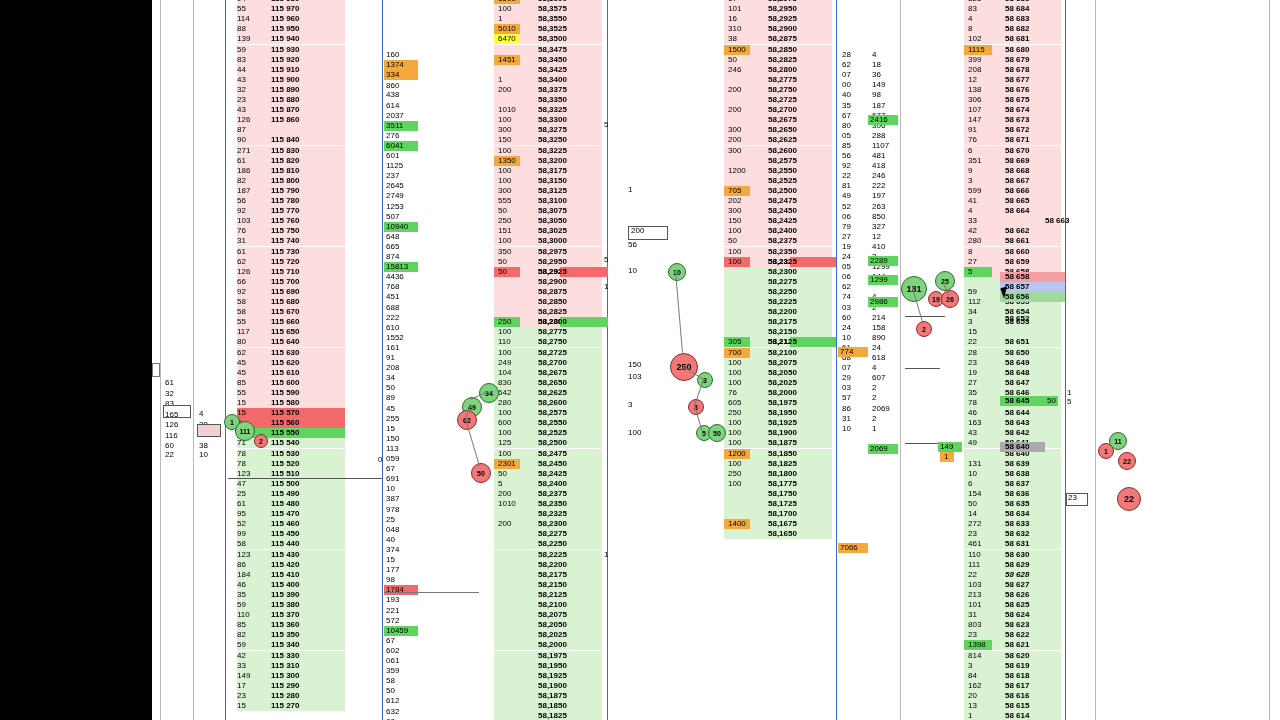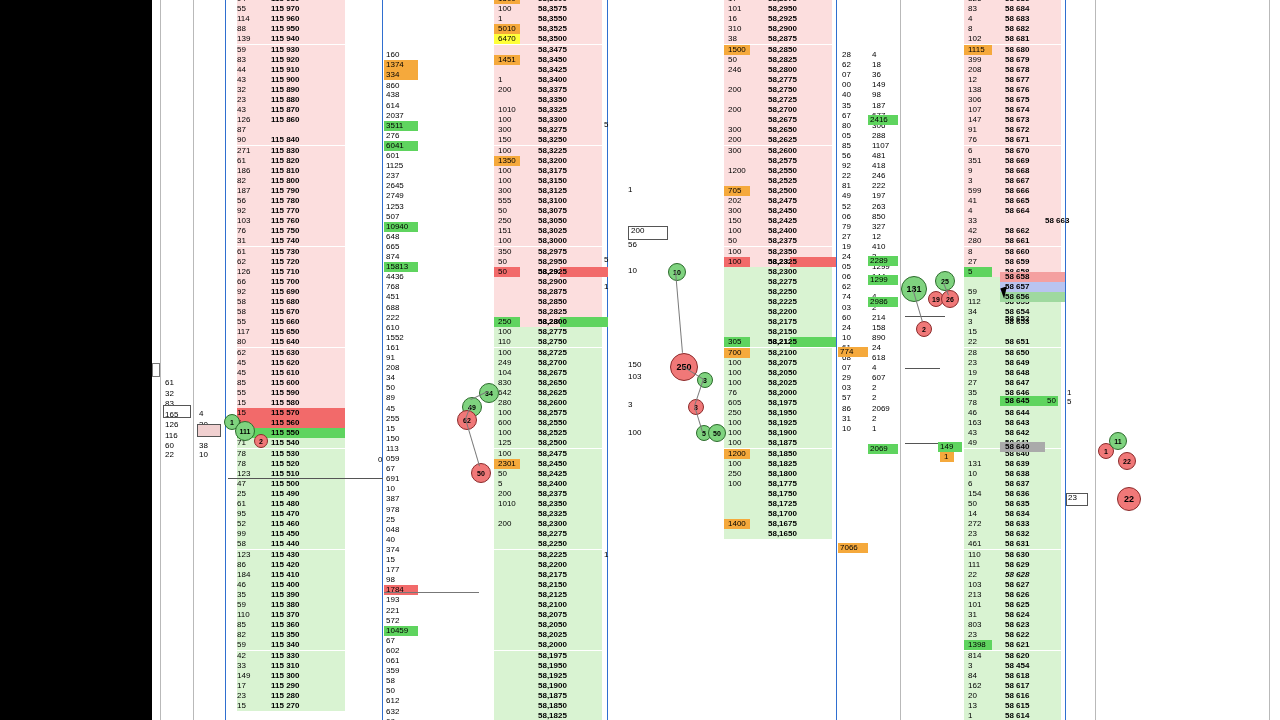--- a/index.html
+++ b/index.html
@@ -1168,21 +1168,21 @@
       <div class="cell qty" style="left:968px;top:630.3px;position:absolute;">23</div>
       <div class="cell price" style="left:1005px;top:630.3px;position:absolute;">58 622</div>
       <div style="position:absolute;left:964px;top:640.4px;width:97px;height:10px;background:#d9f3d2;"></div>
       <div class="cell qty" style="left:968px;top:640.4px;position:absolute;">1398</div>
       <div class="cell price" style="left:1005px;top:640.4px;position:absolute;">58 621</div>
       <div style="position:absolute;left:964px;top:650.5px;width:97px;height:10px;background:#d9f3d2;"></div>
       <div class="cell qty" style="left:968px;top:650.5px;position:absolute;">814</div>
       <div class="cell price" style="left:1005px;top:650.5px;position:absolute;">58 620</div>
       <div style="position:absolute;left:964px;top:660.6px;width:97px;height:10px;background:#d9f3d2;"></div>
       <div class="cell qty" style="left:968px;top:660.6px;position:absolute;">3</div>
-      <div class="cell price" style="left:1005px;top:660.6px;position:absolute;">58 454</div>
+      <div class="cell price" style="left:1005px;top:660.6px;position:absolute;">58 619</div>
       <div style="position:absolute;left:964px;top:670.6999999999999px;width:97px;height:10px;background:#d9f3d2;"></div>
       <div class="cell qty" style="left:968px;top:670.6999999999999px;position:absolute;">84</div>
       <div class="cell price" style="left:1005px;top:670.6999999999999px;position:absolute;">58 618</div>
       <div style="position:absolute;left:964px;top:680.8px;width:97px;height:10px;background:#d9f3d2;"></div>
       <div class="cell qty" style="left:968px;top:680.8px;position:absolute;">162</div>
       <div class="cell price" style="left:1005px;top:680.8px;position:absolute;">58 617</div>
       <div style="position:absolute;left:964px;top:690.9px;width:97px;height:10px;background:#d9f3d2;"></div>
       <div class="cell qty" style="left:968px;top:690.9px;position:absolute;">20</div>
       <div class="cell price" style="left:1005px;top:690.9px;position:absolute;">58 616</div>
       <div style="position:absolute;left:964px;top:701px;width:97px;height:10px;background:#d9f3d2;"></div>

